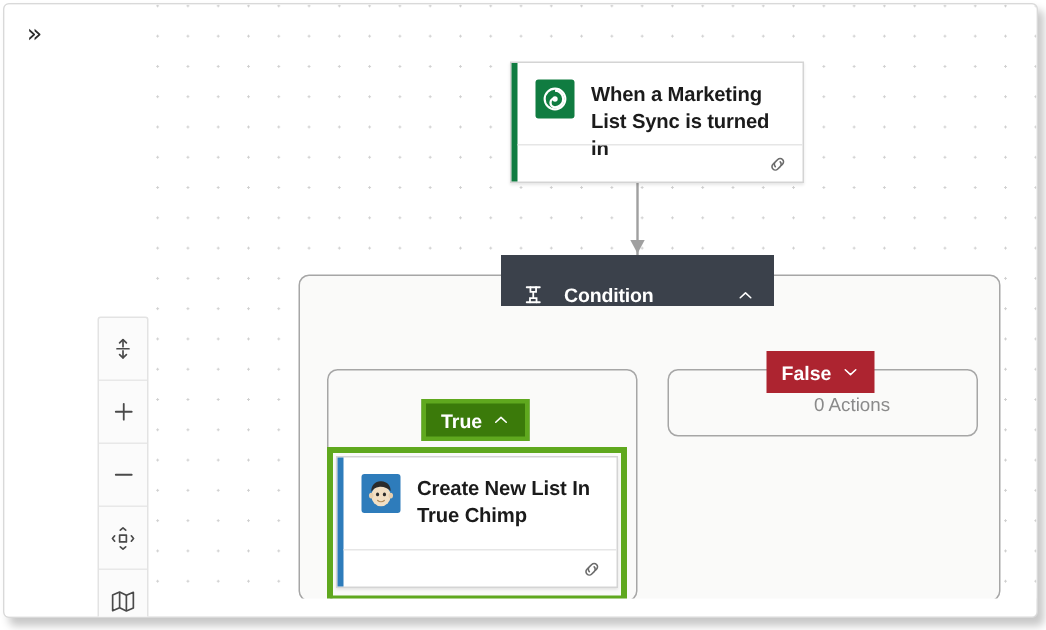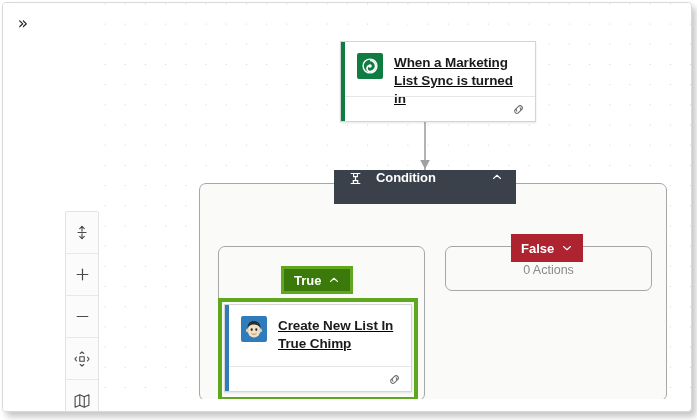--- a/index.html
+++ b/index.html
@@ -89,21 +89,20 @@
   }
 
   
   .card {
     position: absolute;
     background: #ffffff;
     border: 1px solid #d4d4d4;
     box-shadow: 0 1px 2px rgba(0,0,0,0.10);
     z-index: 20;
     box-sizing: border-box;
-    text-decoration: underline;
   }
   .card-accent {
     position: absolute;
     left: 0; top: 0; bottom: 0;
     width: 4px;
   }
   .card-head {
     display: flex;
     align-items: flex-start;
     padding: 11px 10px 10px 16px;
@@ -142,21 +141,21 @@
     width: 196px; height: 81px;
   }
 
   
   #condition-node {
     position: absolute;
     left: 247px; top: 167px;
     width: 182px; height: 34px;
     background: #3b414b;
     display: flex;
-    align-items: flex-start;
+    align-items: flex-end;
     padding: 0 12px 0 13px;
     box-sizing: border-box;
     z-index: 30;
     cursor: pointer;
   }
   #condition-node .cond-icon {
     width: 16px; height: 16px;
     margin-right: 13px;
     flex: 0 0 16px;
     display: flex; align-items: center; justify-content: center;
@@ -199,21 +198,21 @@
     left: 131px; top: 243px;
     width: 207px; height: 155px;
   }
   #branch-false {
     left: 358px; top: 243px;
     width: 207px; height: 45px;
   }
   #false-actions-label {
     position: absolute;
     left: 358px; top: 260px;
-    width: 207px;
+    width: 246px;
     text-align: center;
     font-size: 12.5px;
     color: #8a8a8a;
     z-index: 12;
   }
 
   
   .branch-pill {
     position: absolute;
     height: 28px;

